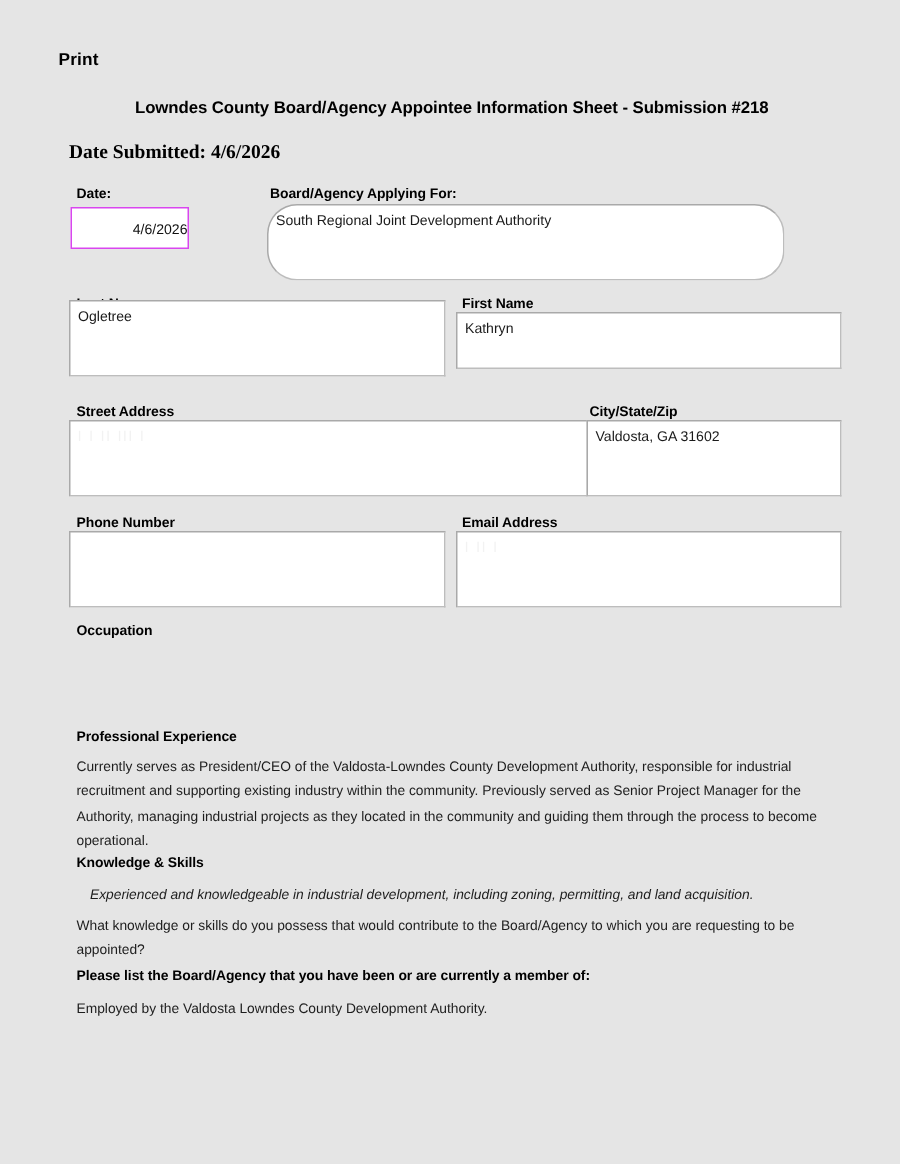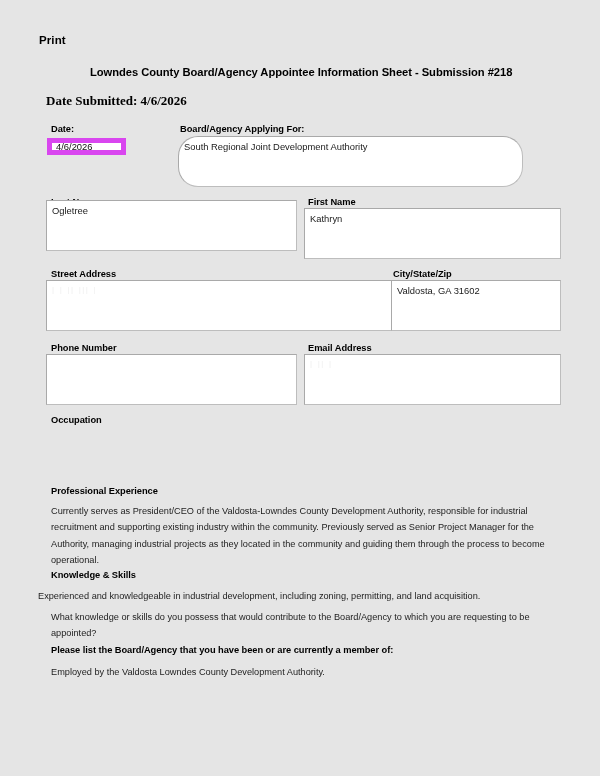--- a/index.html
+++ b/index.html
@@ -90,28 +90,29 @@
       linear-gradient(135deg, transparent 0 72%, #c8c8c8 72% 82%, transparent 82%);
   }
 
   
   .date-input {
     position: absolute;
     box-sizing: border-box;
     left: 47px;
     top: 138px;
     width: 79px;
-    height: 17px;
-    border: 5px solid #d946ef;
+    height: 28px;
+    border: 1px solid #d946ef;
     background: #ffffff;
     font-family: "Liberation Sans", sans-serif;
     font-size: 9.4px;
     color: #111111;
     padding: 0 0 0 4px;
     line-height: 15px;
+    text-align: right;
   }
 
   
   .ghost {
     color: #f2f2f2;
     font-size: 9.4px;
     line-height: 12px;
     letter-spacing: 1.5px;
     user-select: none;
   }
@@ -162,39 +163,39 @@
   <div class="f-label" style="left:51px; top:124px;">Date:</div>
   <input class="date-input" type="text" value="4/6/2026" style="">
 
   <div class="f-label" style="left:180px; top:124px;">Board/Agency Applying For:</div>
   <div class="f-box resizable" style="left:178px; top:136px; width:345px; height:51px;border-radius:20px;">South Regional Joint Development Authority</div>
 
   <div class="f-label" style="left:51px; top:197px;">Last Name</div>
   <div class="f-box" style="left:46px; top:200px; width:251px; height:51px;">Ogletree</div>
 
   <div class="f-label" style="left:308px; top:197px;">First Name</div>
-  <div class="f-box" style="left:304px; top:208px; width:257px; height:51px;">Kathryn</div>
+  <div class="f-box" style="left:304px; top:208px; width:257px; height:38px;">Kathryn</div>
 
   <div class="f-label" style="left:51px; top:269px;">Street Address</div>
   <div class="f-box" style="left:46px; top:280px; width:346px; height:51px;"><span class="ghost">l l ll lll l</span></div>
 
   <div class="f-label" style="left:393px; top:269px;">City/State/Zip</div>
   <div class="f-box" style="left:391px; top:280px; width:170px; height:51px;">Valdosta, GA 31602</div>
 
   <div class="f-label" style="left:51px; top:343px;">Phone Number</div>
   <div class="f-box" style="left:46px; top:354px; width:251px; height:51px;"></div>
 
   <div class="f-label" style="left:308px; top:343px;">Email Address</div>
   <div class="f-box" style="left:304px; top:354px; width:257px; height:51px;"><span class="ghost">l ll l</span></div>
 
   <div class="f-label" style="left:51px; top:415px;">Occupation</div>
 
   <div class="sec-head" style="left:51px; top:486px;">Professional Experience</div>
   <div class="sec-body" style="left:51px; top:503px; width:497px;">Currently serves as President/CEO of the Valdosta-Lowndes County Development Authority, responsible for industrial recruitment and supporting existing industry within the community. Previously served as Senior Project Manager for the Authority, managing industrial projects as they located in the community and guiding them through the process to become operational.</div>
 
   <div class="sec-head" style="left:51px; top:570px;">Knowledge &amp; Skills</div>
-  <div class="sec-body" style="left:38px; top:588px; width:497px;">Experienced and knowledgeable in industrial development, including zoning, permitting, and land acquisition.</div>
+  <div class="sec-body" style="left:60px; top:588px; width:497px;font-style:italic;">Experienced and knowledgeable in industrial development, including zoning, permitting, and land acquisition.</div>
   <div class="sec-body" style="left:51px; top:609px; width:497px;">What knowledge or skills do you possess that would contribute to the Board/Agency to which you are requesting to be appointed?</div>
 
   <div class="sec-head" style="left:51px; top:645px;">Please list the Board/Agency that you have been or are currently a member of:</div>
   <div class="sec-body" style="left:51px; top:664px; width:497px;">Employed by the Valdosta Lowndes County Development Authority.</div>
 
 </div>
 
 </body></html>

